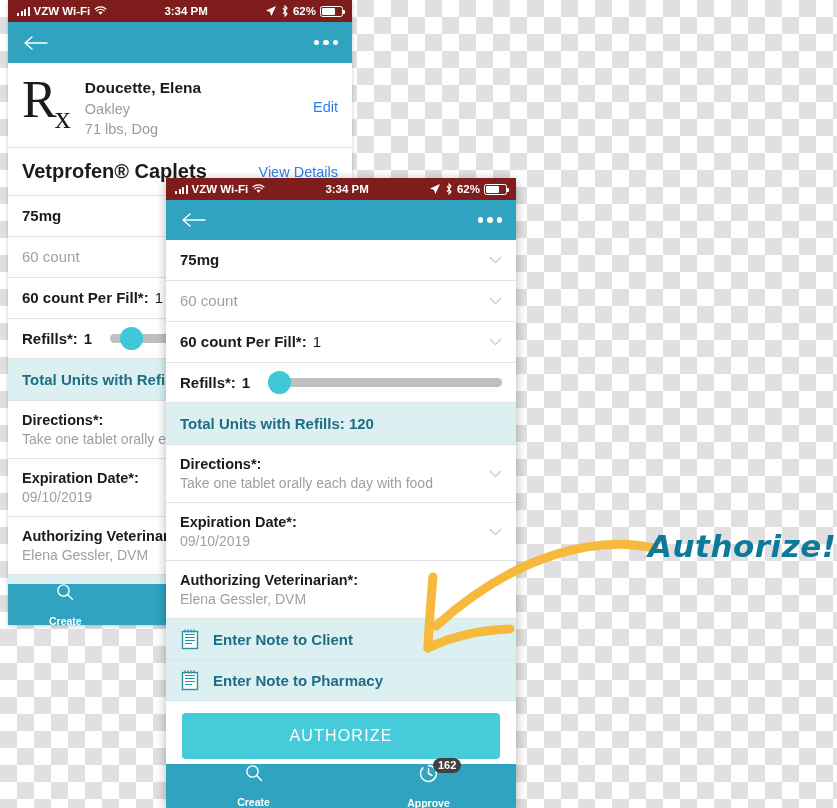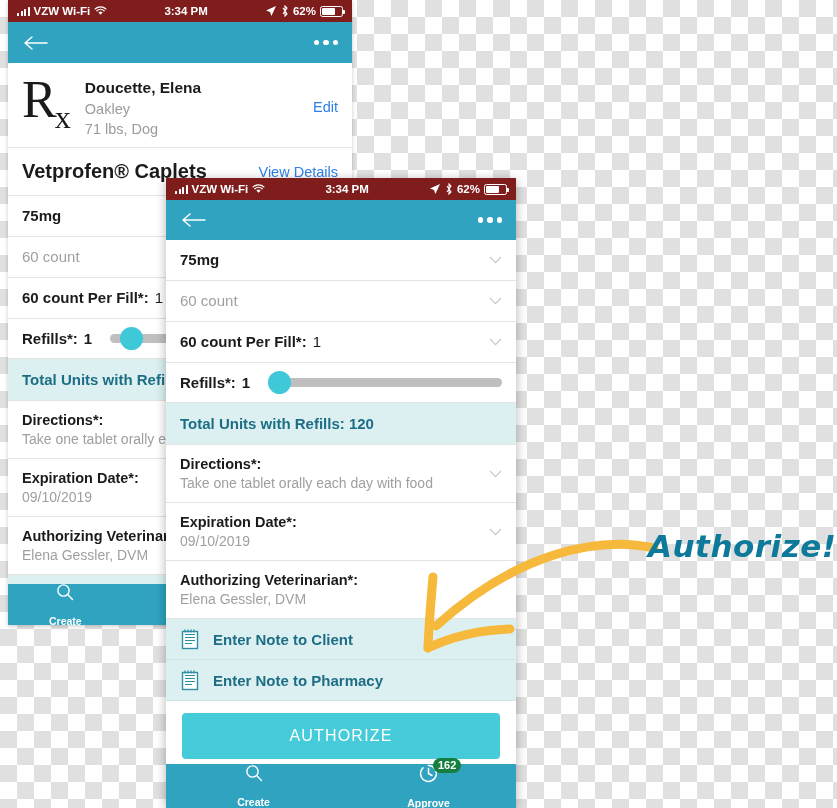--- a/index.html
+++ b/index.html
@@ -197,21 +197,21 @@
   }
   #phone-back .tabbar{ height: 41px; }
   .tab {
     flex:1; display:flex; flex-direction:column; align-items:center;
     justify-content:center; position:relative; color:#ffffff;
   }
   .tab-ic { height: 19px; display:flex; align-items:center; justify-content:center; position:relative;}
   .tab-label { font-size:10.5px; font-weight:bold; margin-top:14px; }
   .badge {
     position:absolute; left: 14px; top:-6px;
-    background:#15803d; color:#ffffff; border-radius:8px;
+    background:#404040; color:#ffffff; border-radius:8px;
     font-size:11px; font-weight:bold; padding:1px 5px 2px 5px;
     line-height:1.1;
   }
 
   
   #annotation-arrow { position:absolute; left:398px; top:530px; width:300px; height:150px; z-index: 9; pointer-events:none;}
   #annotation-text {
     position:absolute; left: 648px; top: 528px;
     font-family: "DejaVu Sans", sans-serif;
     font-size: 31px; color:#0E7A9B; font-style: italic;

